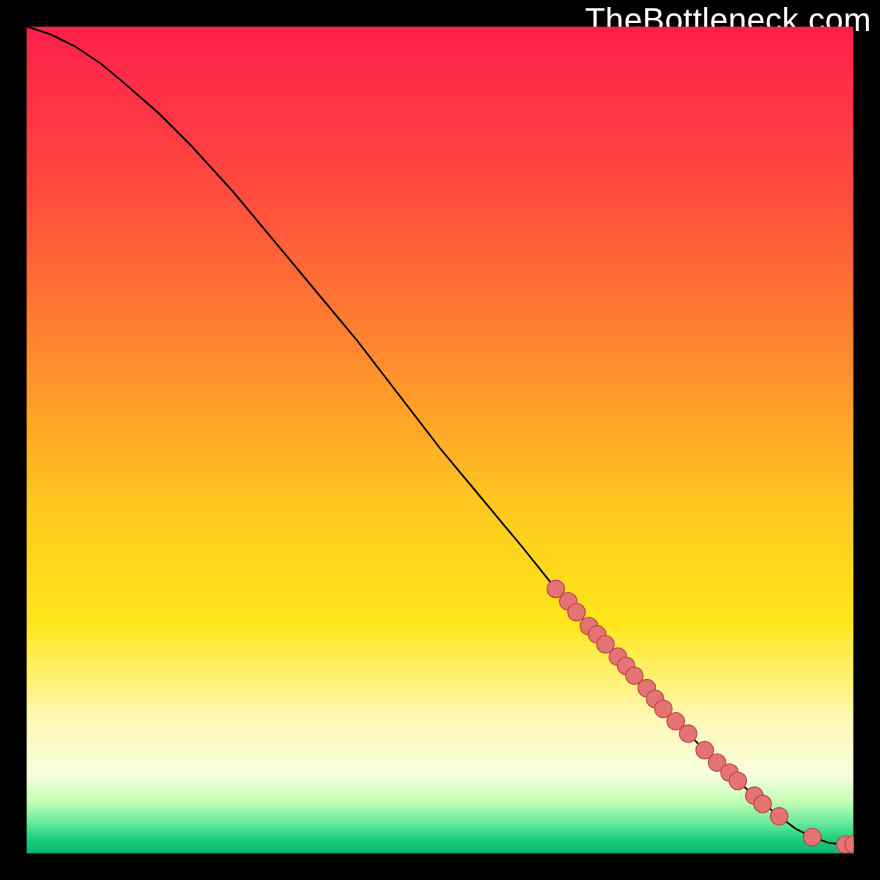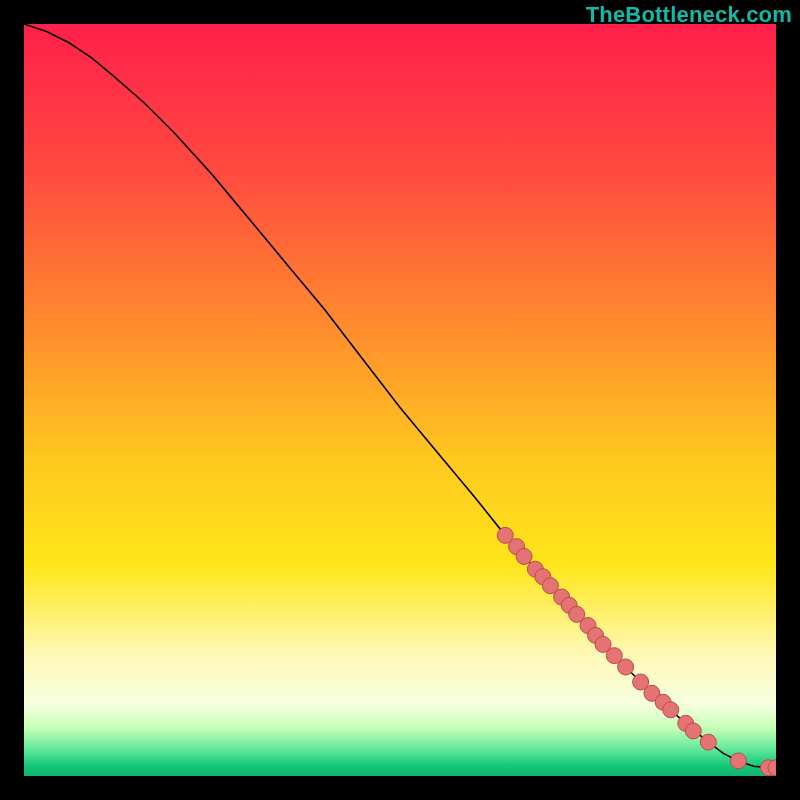--- a/index.html
+++ b/index.html
@@ -16,23 +16,23 @@
     left: 0;
     top: 0;
     width: 800px;
     height: 800px;
     background: #000;
   }
   .watermark {
     position: absolute;
     top: 2px;
     right: 8px;
-    color: #14b8a6;
-    font-size: 22px;
-    font-weight: 700;
+    color: #ffffff;
+    font-size: 30px;
+    font-weight: 400;
     letter-spacing: 0.2px;
     user-select: none;
   }
   .plot {
     position: absolute;
     left: 24px;
     top: 24px;
     width: 752px;
     height: 752px;
   }

